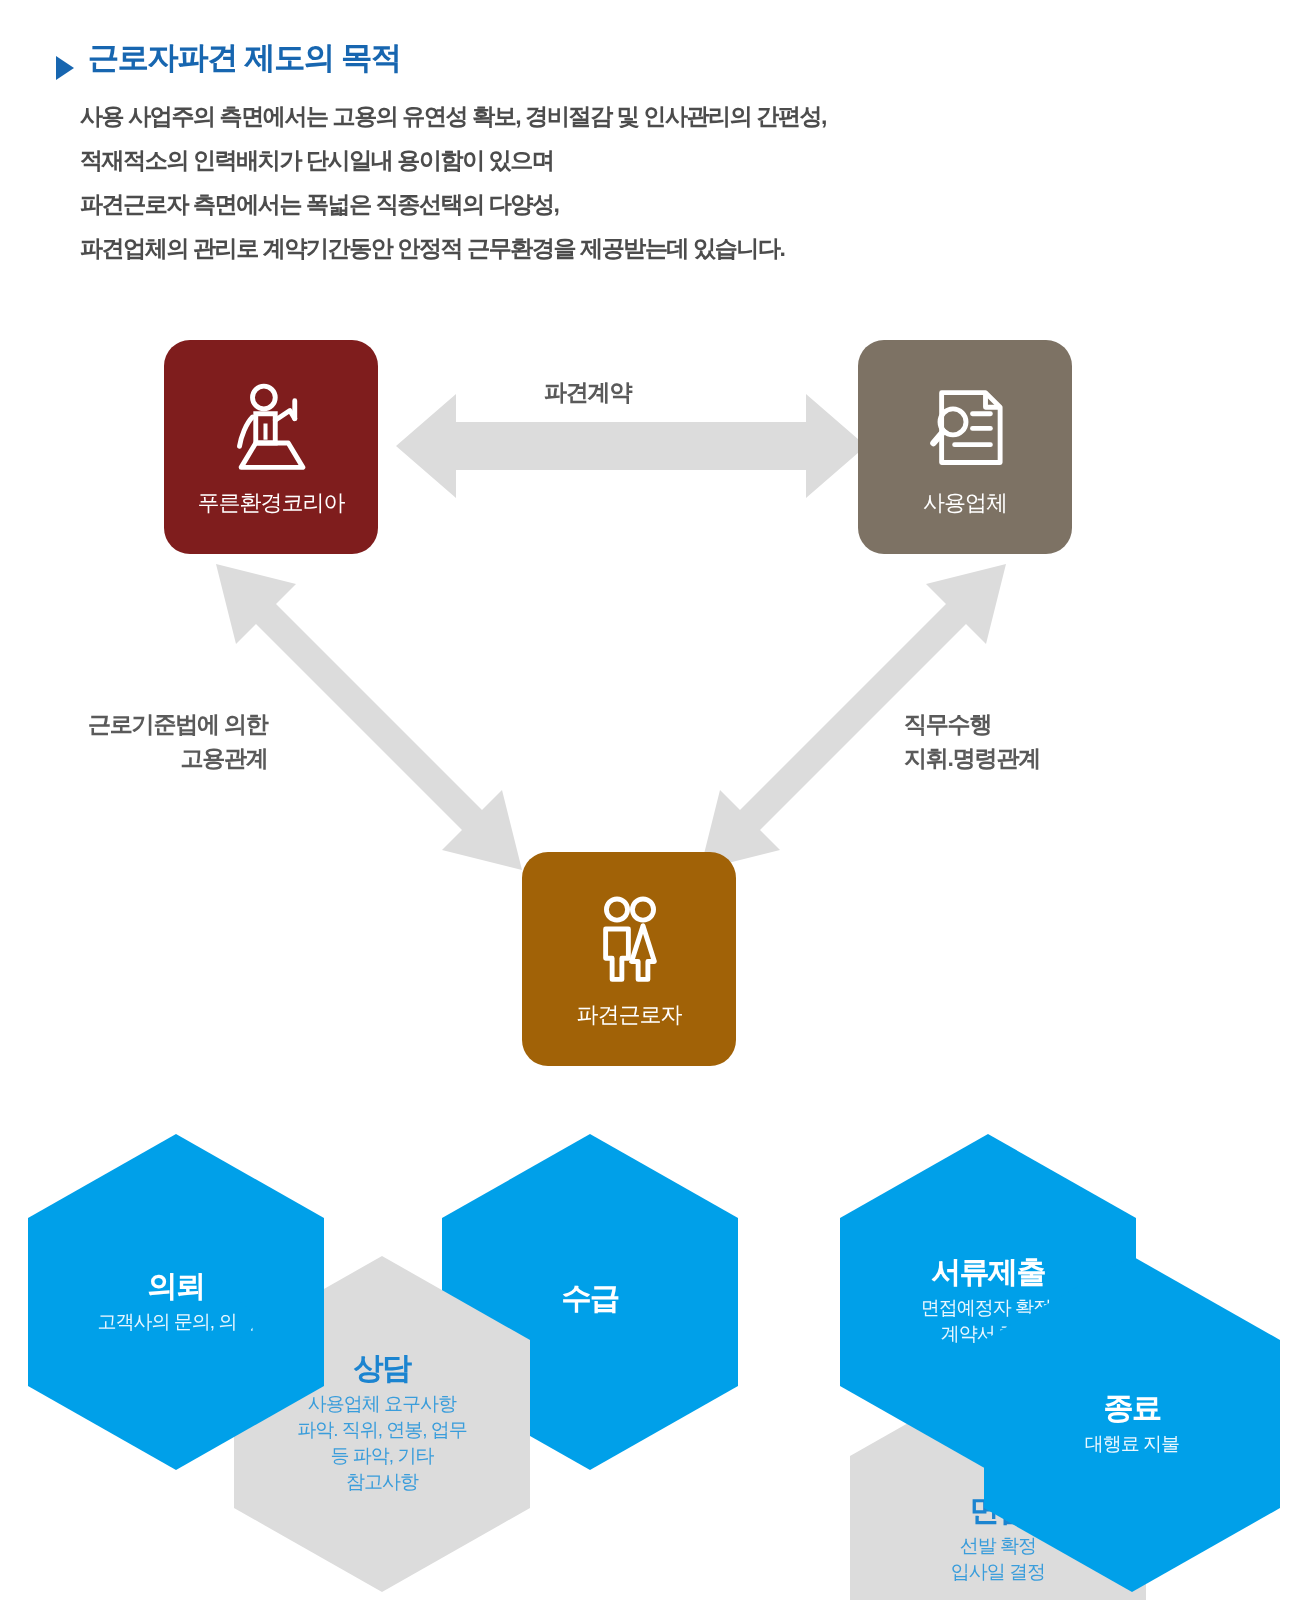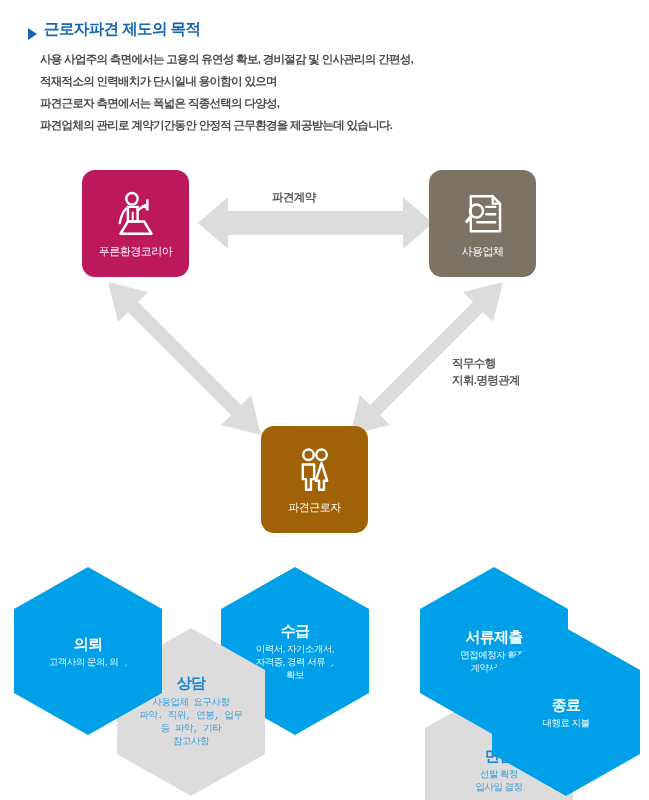--- a/index.html
+++ b/index.html
@@ -62,21 +62,21 @@
   }
   .node-label {
     font-size: 11px;
     color: #ffffff;
     letter-spacing: -0.5px;
     font-weight: normal;
     white-space: nowrap;
   }
   .node-icon { width: 52px; height: 52px; display: block; }
 
-  #node-agency { left: 82px;  top: 15px;  background: #be185d; }
+  #node-agency { left: 82px;  top: 15px;  background: #7f1d1d; }
   #node-client { left: 429px; top: 15px;  background: #7d7264; }
   #node-worker { left: 261px; top: 271px; background: #a16207; }
 
   
   .arrow-svg { position: absolute; left: 0; top: 0; width: 649px; height: 400px; pointer-events: none; }
 
   .edge-label {
     position: absolute;
     font-size: 11.5px;
     font-weight: bold;
@@ -120,21 +120,21 @@
     line-height: 13px;
     font-weight: normal;
   }
   .hex.blue .hex-title { color: #ffffff; }
   .hex.blue .hex-desc  { color: #e9f7ff; }
   .hex.gray .hex-title { color: #1b84d0; }
   .hex.gray .hex-desc  { color: #3a9ddb; }
 
   
   #hex-1 { left: 14px;  top: 11px;  z-index: 6; }
-  #hex-2 { left: 117px; top: 72px;  z-index: 5; font-family: Liberation Mono, monospace; }
+  #hex-2 { left: 117px; top: 72px;  z-index: 5; }
   #hex-3 { left: 221px; top: 11px;  z-index: 4; }
   #hex-4 { left: 325px; top: 72px;  z-index: 3; }
   #hex-5 { left: 420px; top: 11px;  z-index: 2; }
   #hex-6 { left: 425px; top: 130px; z-index: 1; }
   #hex-7 { left: 492px; top: 72px;  z-index: 2; }
 
   
   .notch {
     position: absolute;
     width: 0; height: 0;
@@ -217,20 +217,24 @@
     <svg class="node-icon" viewBox="0 0 64 64">
       <circle cx="24" cy="12" r="6.5" fill="none" stroke="#fff" stroke-width="3"></circle>
       <circle cx="40" cy="12" r="6.5" fill="none" stroke="#fff" stroke-width="3"></circle>
       <path d="M17 24 L31 24 L31 42 L27 42 L27 55 L21 55 L21 42 L17 42 Z" fill="none" stroke="#fff" stroke-width="3" stroke-linejoin="round"></path>
       <path d="M40 22 L33 44 L37 44 L37 55 L43 55 L43 44 L47 44 Z" fill="none" stroke="#fff" stroke-width="3" stroke-linejoin="round"></path>
     </svg>
     <span class="node-label">파견근로자</span>
   </div>
 
   <div class="edge-label" id="label-contract">파견계약</div>
+  <div class="edge-label" id="label-employment">
+    <div>근로기준법에 의한</div>
+    <div>고용관계</div>
+  </div>
   <div class="edge-label" id="label-command">
     <div>직무수행</div>
     <div>지휘.명령관계</div>
   </div>
 </div>
 
 <div class="hexflow">
 
   <div class="hex blue" id="hex-1">
     <div class="hex-title">의뢰</div>
@@ -242,25 +246,20 @@
     <div class="hex-desc">
         <div>사용업체 요구사항</div>
         <div>파악. 직위, 연봉, 업무</div>
         <div>등 파악, 기타</div>
         <div>참고사항</div>
       </div>
   </div>
 
   <div class="hex blue" id="hex-3">
     <div class="hex-title">수급</div>
-    <div class="hex-desc">
-        <div>이력서, 자기소개서,</div>
-        <div>자격증, 경력 서류등</div>
-        <div>확보</div>
-      </div>
   </div>
 
 
   <div class="hex blue" id="hex-5">
     <div class="hex-title">서류제출</div>
     <div class="hex-desc">
         <div>면접예정자 확정.</div>
         <div>계약서 체결</div>
       </div>
   </div>

